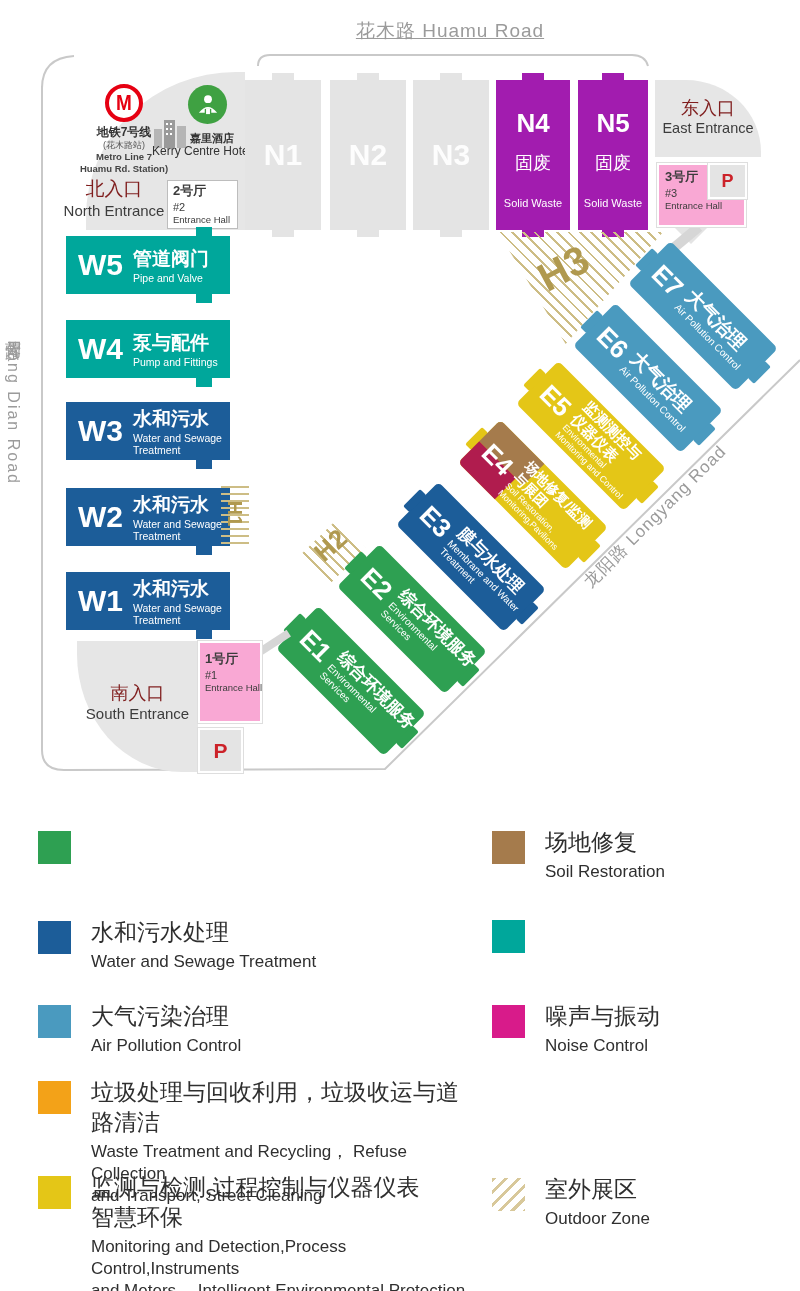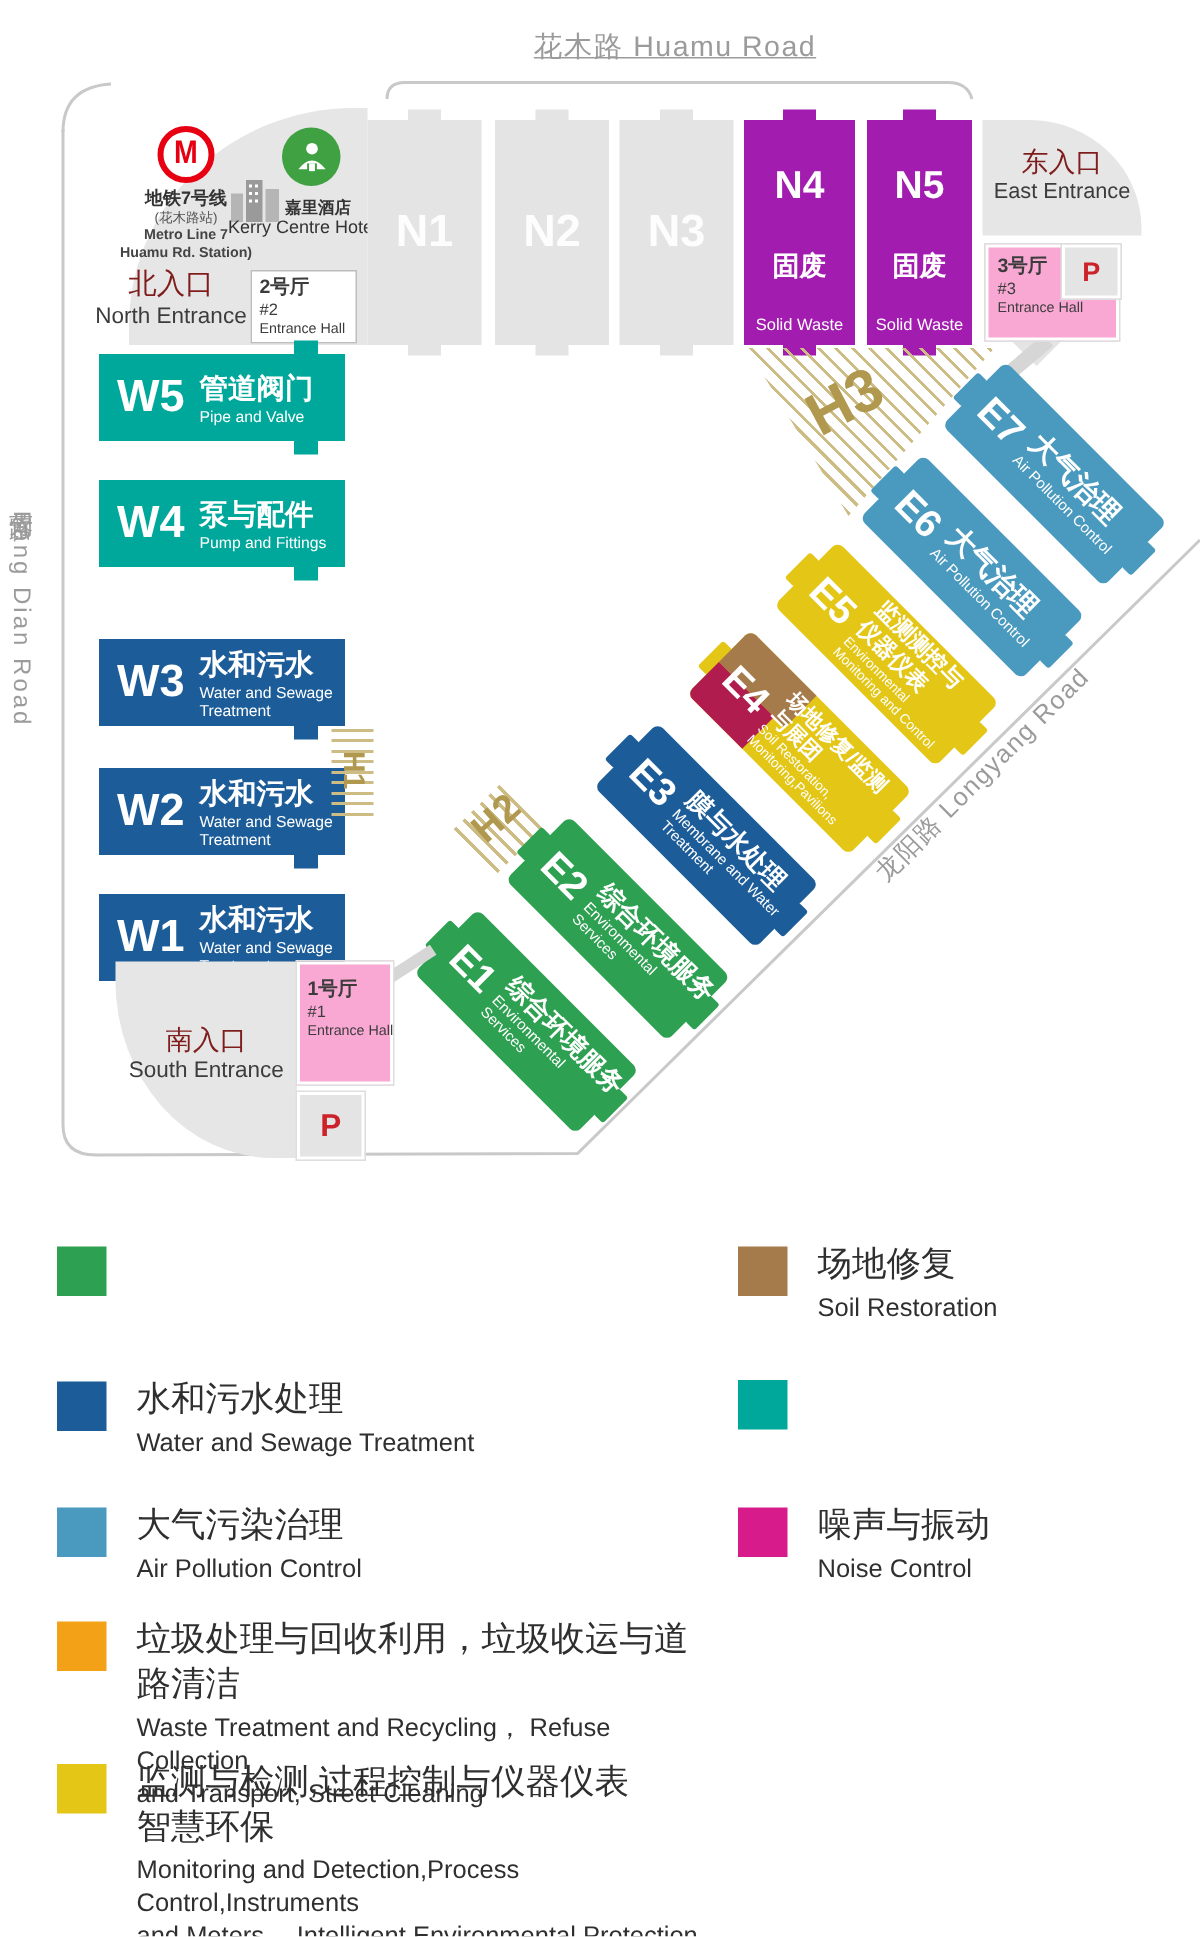--- a/index.html
+++ b/index.html
@@ -47,27 +47,27 @@
   #hotel-cn{left:190px;top:131px;font-size:11px;font-weight:bold;}
   #hotel-en{left:152px;top:144px;font-size:12px;}
   
   .nbar{top:80px;height:150px;display:flex;flex-direction:column;align-items:center;color:#fff;box-sizing:border-box;}
   .nbar::before,.nbar::after{content:"";position:absolute;left:50%;transform:translateX(-50%);width:22px;height:7px;background:inherit;}
   .nbar::before{top:-7px;} .nbar::after{bottom:-7px;}
   .ngray{background:#e4e4e4;justify-content:center;}
   .ngray .nid{font-size:30px;font-weight:bold;color:#fdfdfd;}
   .norange{background:#a21caf;padding-top:28px;}
   .norange .nid{font-size:26px;font-weight:bold;}
-  .norange .ncn{font-size:18px;font-weight:bold;margin-top:26px;}
+  .norange .ncn{font-size:18px;font-weight:normal;margin-top:12px;}
   .norange .nen{font-size:11px;margin-top:22px;}
   
   .wbar{left:66px;width:164px;height:58px;display:flex;align-items:center;color:#fff;box-sizing:border-box;padding-left:12px;}
   .wbar::after{content:"";position:absolute;left:130px;bottom:-9px;width:16px;height:9px;background:inherit;}
   .wbar.teal{background:#00a79b;}
-  .wbar.blue{background:#1c5d99;margin-top:24px;}
+  .wbar.blue{background:#1c5d99;}
   #w5::before{content:"";position:absolute;left:130px;top:-9px;width:16px;height:9px;background:inherit;}
   .wid{font-size:30px;font-weight:bold;margin-right:10px;}
   .wcn{font-size:19px;font-weight:bold;display:block;white-space:nowrap;}
   .wen{font-size:10.5px;line-height:1.15;display:block;white-space:pre-line;}
   
   .ebar{width:152px;height:60px;transform:rotate(45deg);border-radius:5px;display:flex;align-items:center;
         color:#fff;box-sizing:border-box;padding-left:10px;}
   .ebar::before{content:"";position:absolute;left:-8px;top:50%;transform:translateY(-50%);width:9px;height:24px;background:inherit;border-radius:2px;}
   .ebar::after{content:"";position:absolute;right:-8px;top:50%;transform:translateY(-50%);width:9px;height:24px;background:inherit;border-radius:2px;}
   .eid{font-size:26px;font-weight:bold;margin-right:8px;position:relative;z-index:2;}
@@ -355,14 +355,21 @@
   <div class="abs lrow" style="left:492px;top:917px;width:300px;">
     <span class="swatch" style="background:#00a79b;"></span>
   </div>
   <div class="abs lrow" style="left:492px;top:1002px;width:300px;">
     <span class="swatch" style="background:#d81b8a;"></span>
     <div>
         <div class="lcn">噪声与振动</div>
         <div class="len">Noise Control</div>
       </div>
   </div>
+  <div class="abs lrow" style="left:492px;top:1175px;width:300px;">
+    <span class="swatch swatch-hatch"></span>
+    <div>
+        <div class="lcn">室外展区</div>
+        <div class="len">Outdoor Zone</div>
+      </div>
+  </div>
 
 </div>
 
 </body></html>

